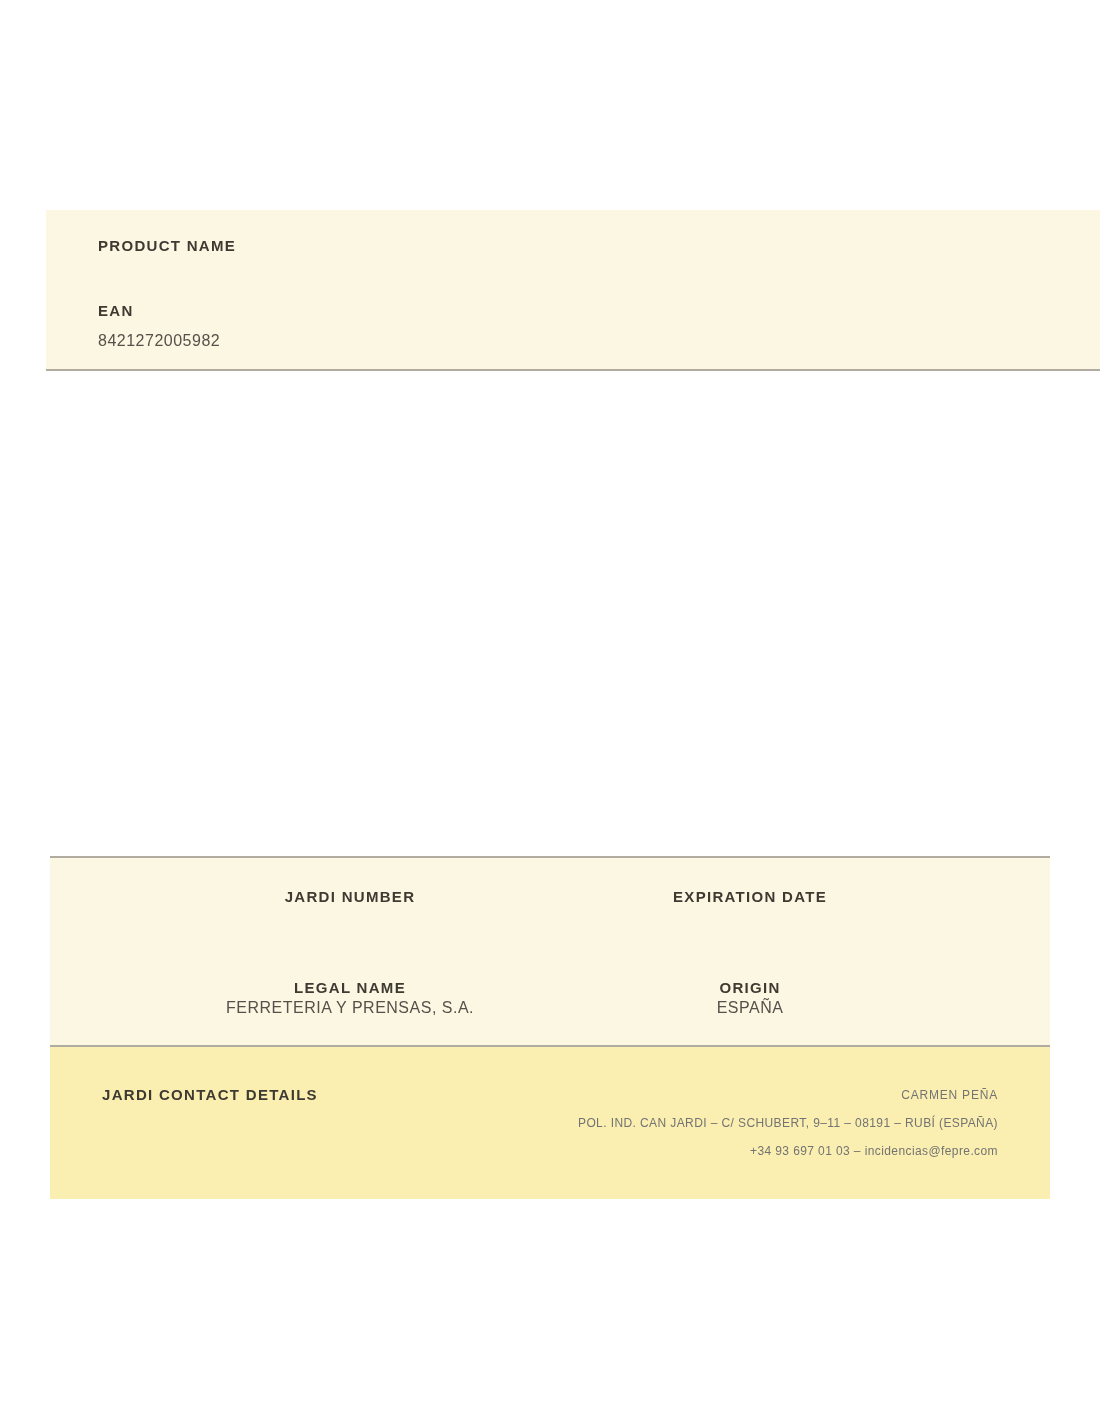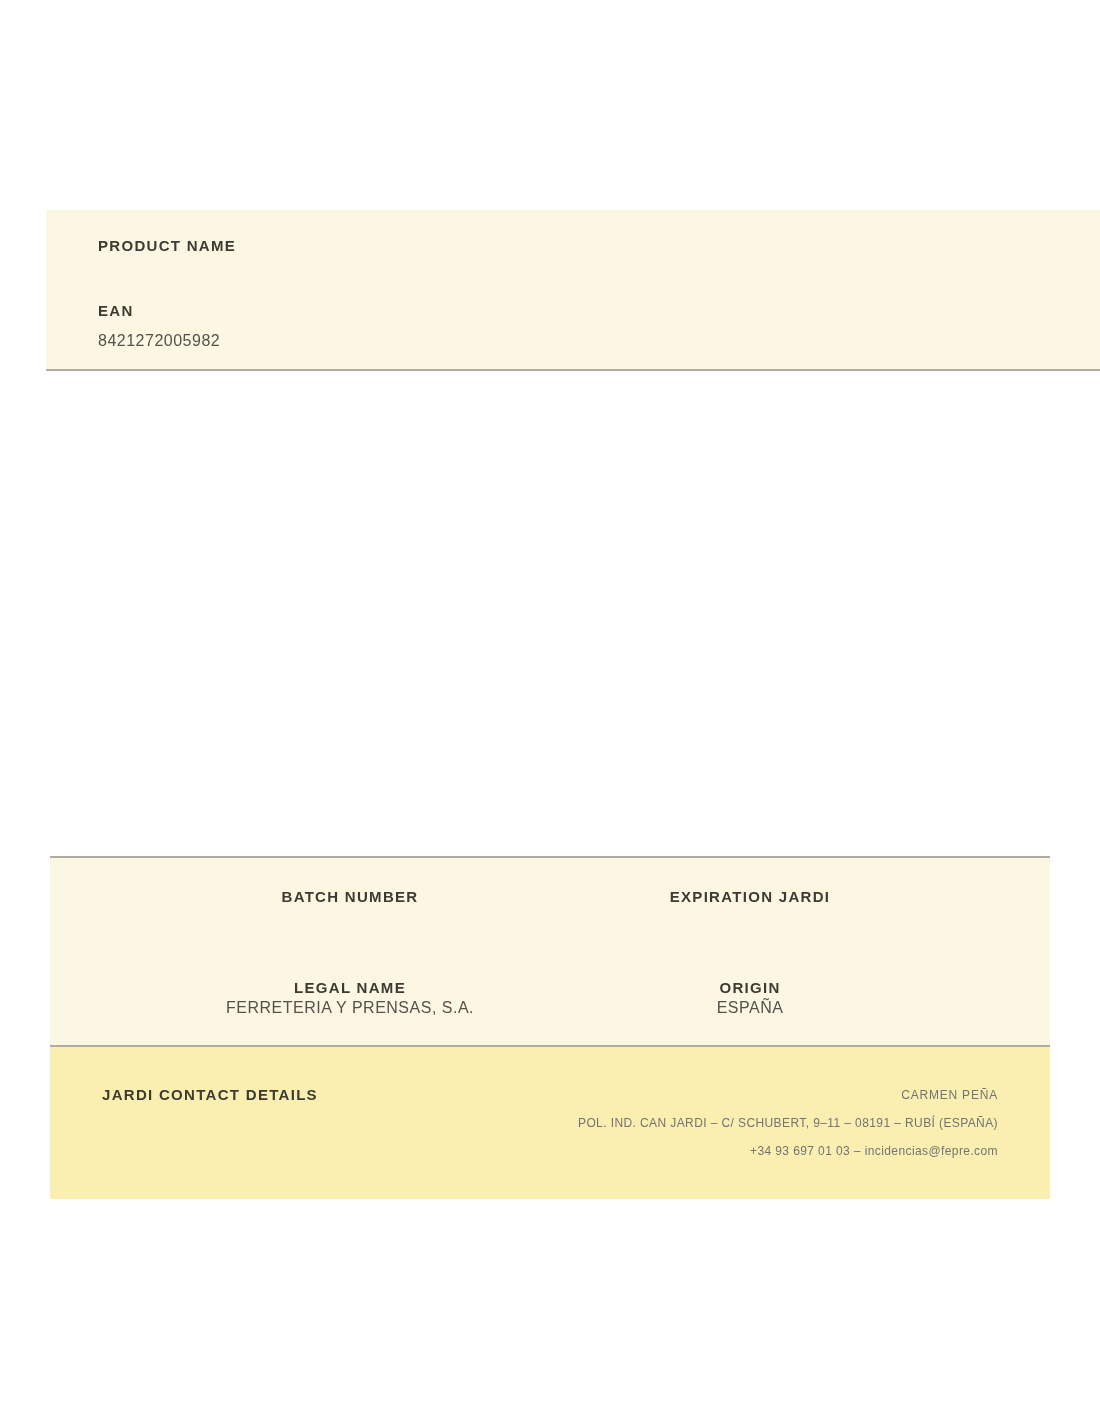--- a/index.html
+++ b/index.html
@@ -100,24 +100,24 @@
   <section class="product-panel">
     <div class="label">PRODUCT NAME</div>
     <div class="label label2">EAN</div>
     <div class="value value2">8421272005982</div>
   </section>
 
   <div class="lower-stack">
 
     <section class="batch-panel">
       <div class="cell">
-        <div class="label">BATCH NUMBER</div>
+        <div class="label">JARDI NUMBER</div>
       </div>
       <div class="cell">
-        <div class="label">EXPIRATION JARDI</div>
+        <div class="label">EXPIRATION DATE</div>
       </div>
       <div class="cell">
         <div class="label">LEGAL NAME</div>
         <div class="value">FERRETERIA Y PRENSAS, S.A.</div>
       </div>
       <div class="cell">
         <div class="label">ORIGIN</div>
         <div class="value">ESPAÑA</div>
       </div>
     </section>

